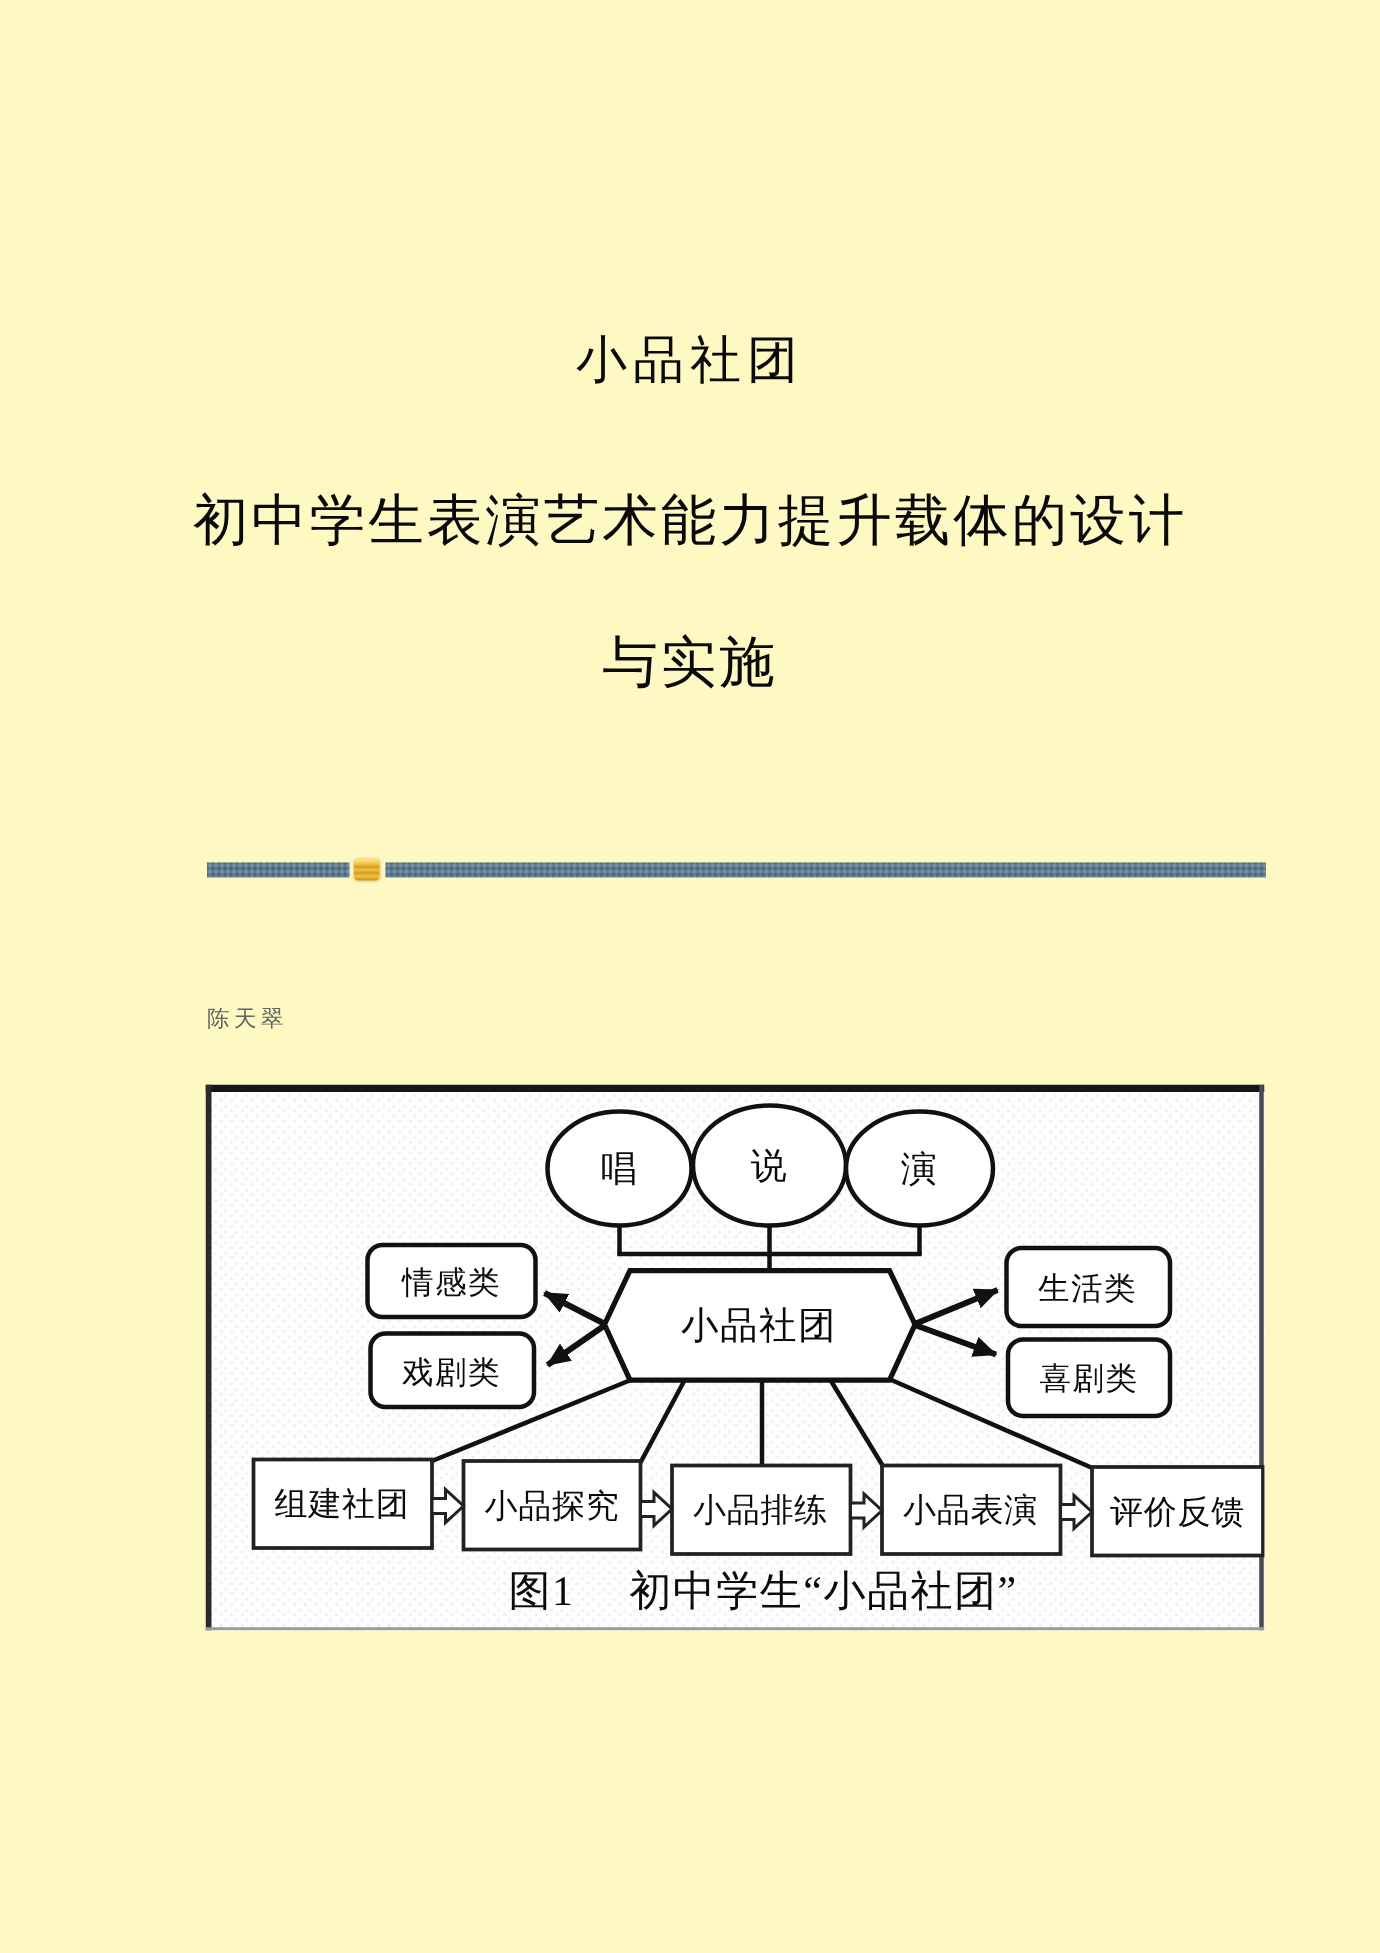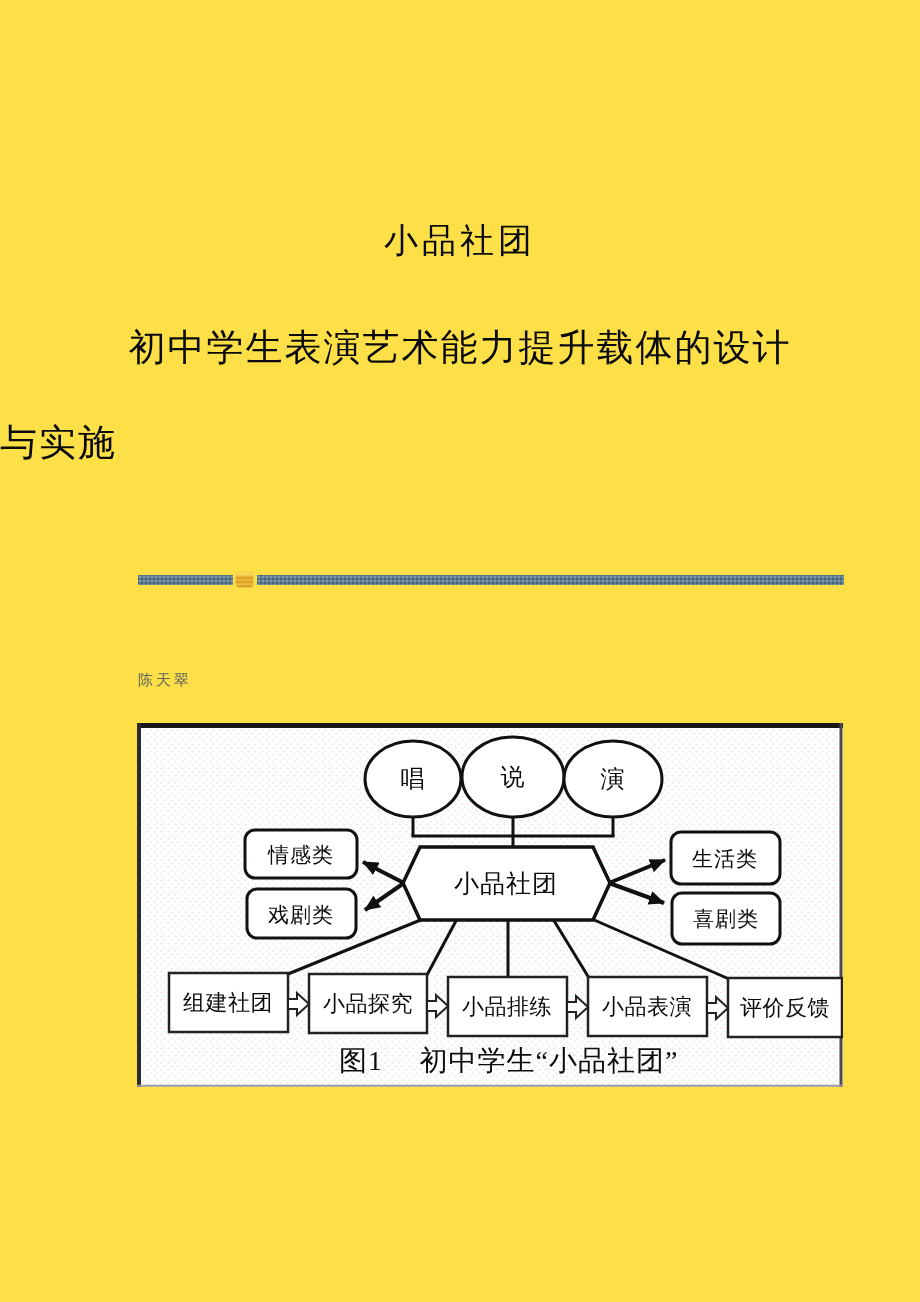--- a/index.html
+++ b/index.html
@@ -1,20 +1,20 @@
 <!DOCTYPE html>
 <html style="--divider-bar: #5c7b90; --divider-icon-gold: #f2c23e; --divider-icon-stripe: #d89a25; --author-text: #5f6560; --diagram-stroke: #111111; --figure-border-top: #161616; --figure-border-left: #2b2b2b; --figure-border-right: #4c4752; --figure-border-bottom: #9a9a9a;"><head>
 <meta charset="utf-8">
 <style>
   html, body { margin: 0; padding: 0; background: #ffffff; }
   .page {
     position: relative;
     width: 920px;
     height: 1302px;
-    background: #fde047;
+    background: #fef9c3;
     font-family: "Liberation Serif", serif;
     color: #000;
     overflow: hidden;
   }
 
   .doc-title {
     position: absolute;
     top: 224px; left: 0; width: 920px;
     text-align: center;
     font-size: 34px;
@@ -28,20 +28,21 @@
     top: 329px; left: 0; width: 920px;
     text-align: center;
     font-size: 37px;
     letter-spacing: 2px;
     line-height: 1;
     color: #0a0a0a;
   }
   .doc-subtitle-2 {
     position: absolute;
     top: 424px; left: 0; width: 920px;
+    text-align: center;
     font-size: 37px;
     letter-spacing: 2px;
     line-height: 1;
     color: #0a0a0a;
   }
 
   .divider {
     position: absolute;
     top: 573px; left: 138px;
     width: 706px; height: 14px;

